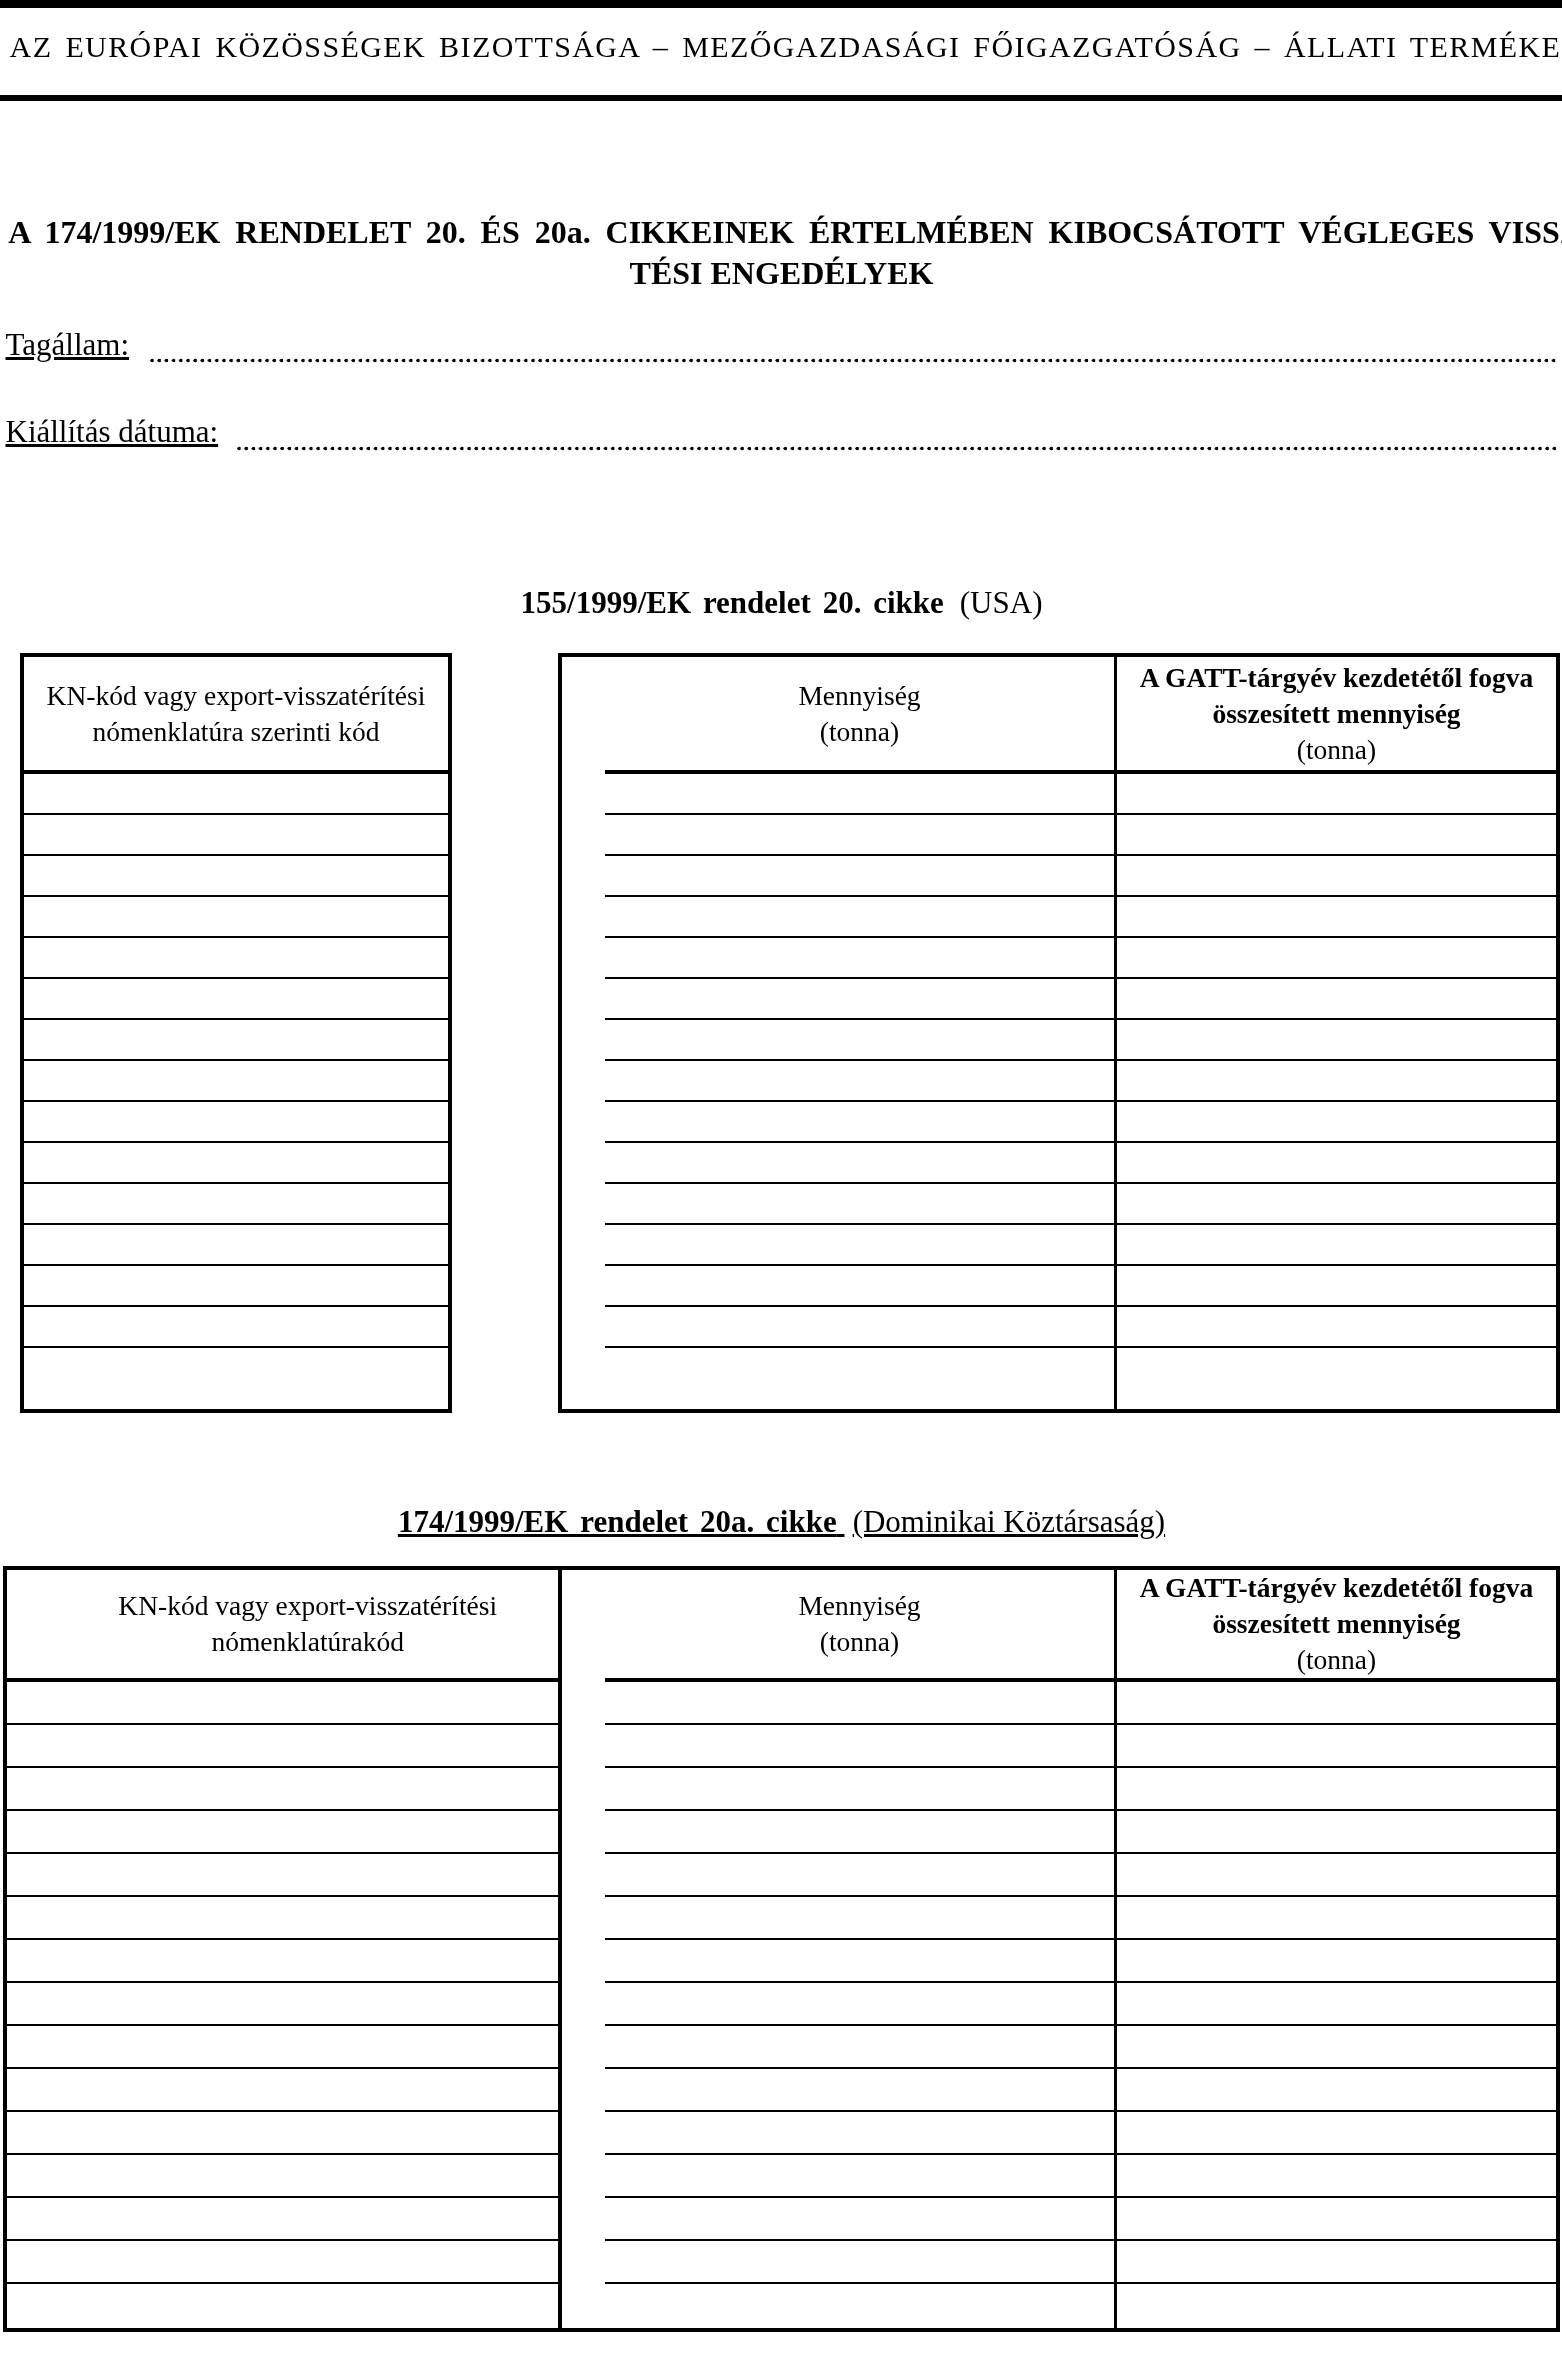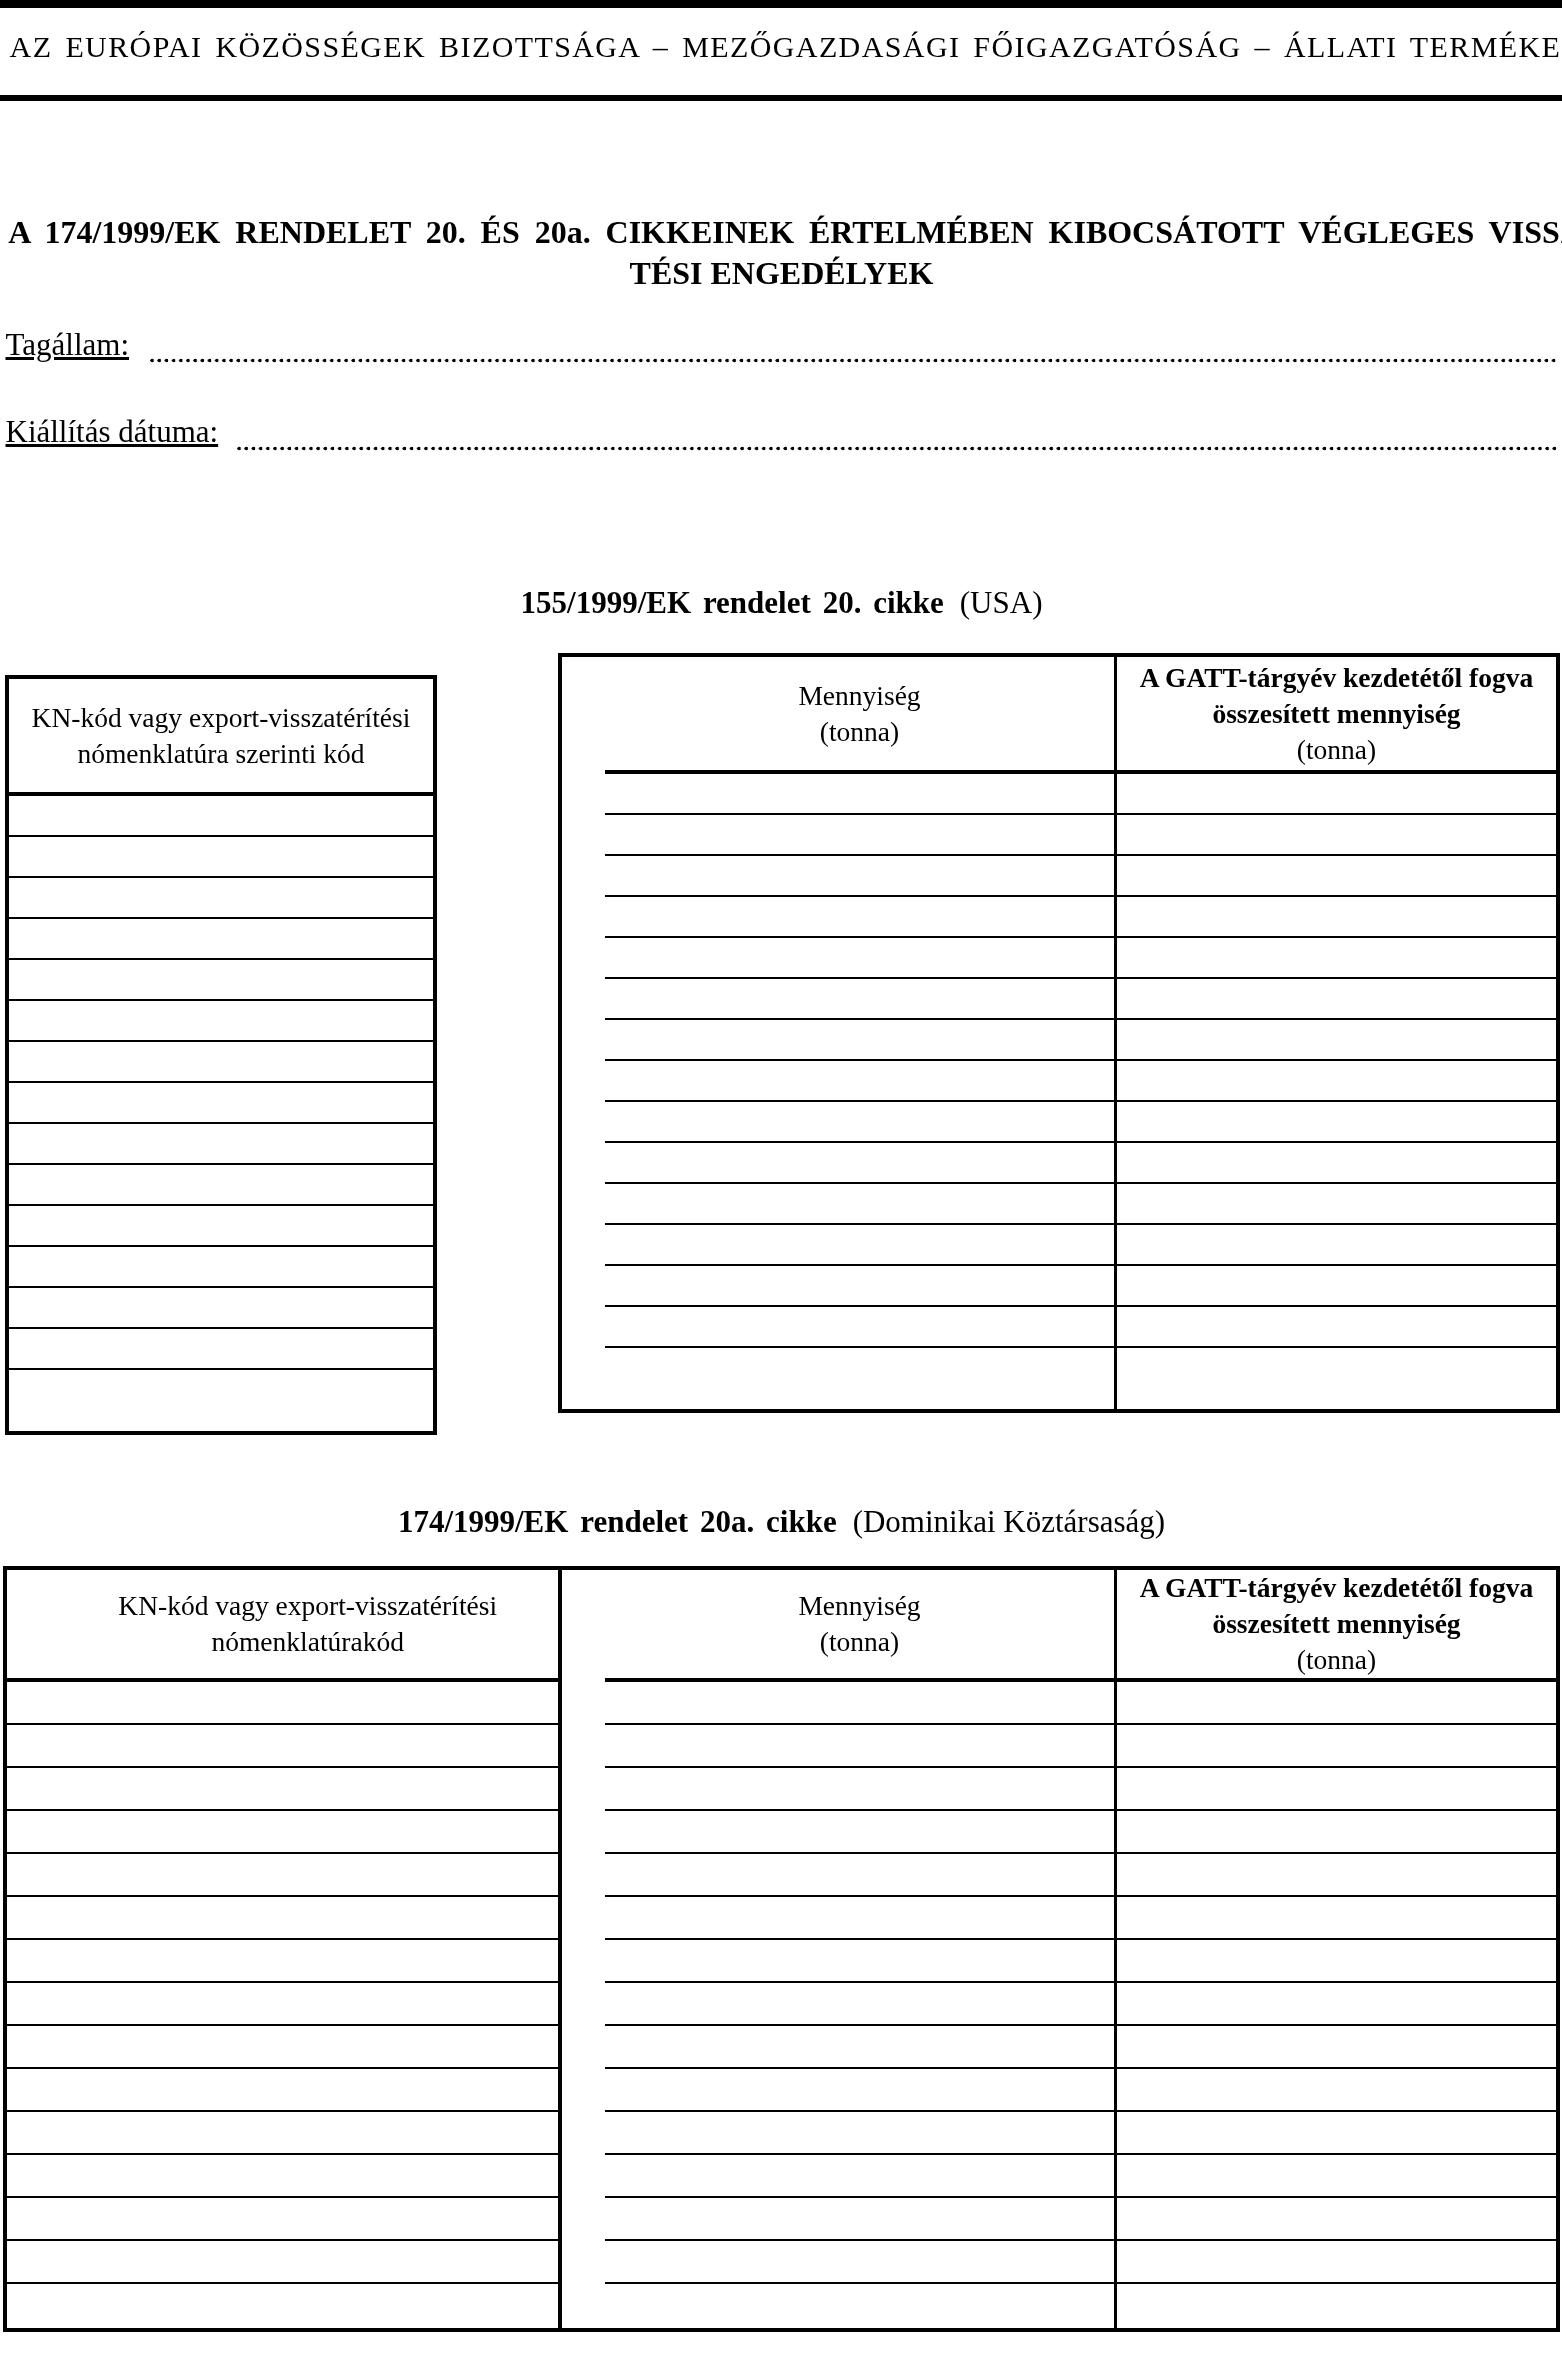--- a/index.html
+++ b/index.html
@@ -64,21 +64,21 @@
   <div class="dotline" style="left:150px;right:5.5px;top:358px;"></div>
 
   <div class="field-label" style="top:414px;">Kiállítás dátuma:</div>
   <div class="dotline" style="left:237px;right:5.5px;top:446px;"></div>
 
   <div class="section-heading" style="top:585px;">
     <span class="hb">155/1999/EK rendelet 20. cikke</span>
     <span class="hn">(USA)</span>
   </div>
 
-  <div class="card s1" style="left:5px;top:653px;width:432px;height:760px;margin-top:22px;">
+  <div class="card s1" style="left:20px;top:653px;width:432px;height:760px;">
     <div class="col" style="width:100%;height:100%;">
       <div class="t-head">
         <div class="wrap">KN-kód vagy export-visszatérítési nómenklatúra szerinti kód</div>
       </div>
       <div class="rows">
           <div class="t-row"></div>
           <div class="t-row"></div>
           <div class="t-row"></div>
           <div class="t-row"></div>
           <div class="t-row"></div>
@@ -144,21 +144,21 @@
             <div class="t-row"></div>
             <div class="t-row"></div>
             <div class="t-row"></div>
             <div class="t-row"></div>
             <div class="t-row"></div>
           </div>
       </div>
     </div>
   </div>
 
-  <div class="section-heading" style="top:1504px;">
+  <div class="section-heading" style="top:1504px;text-decoration:underline;">
     <span class="hb">174/1999/EK rendelet 20a. cikke</span>
     <span class="hn">(Dominikai Köztársaság)</span>
   </div>
 
   <div class="card s2" style="left:2.7px;top:1566px;width:610px;height:766px;">
     <div class="col" style="width:100%;height:100%;">
       <div class="t-head">
         <div class="wrap" style="max-width:453px;">KN-kód vagy export-visszatérítési nómenklatúrakód</div>
       </div>
       <div class="rows">

